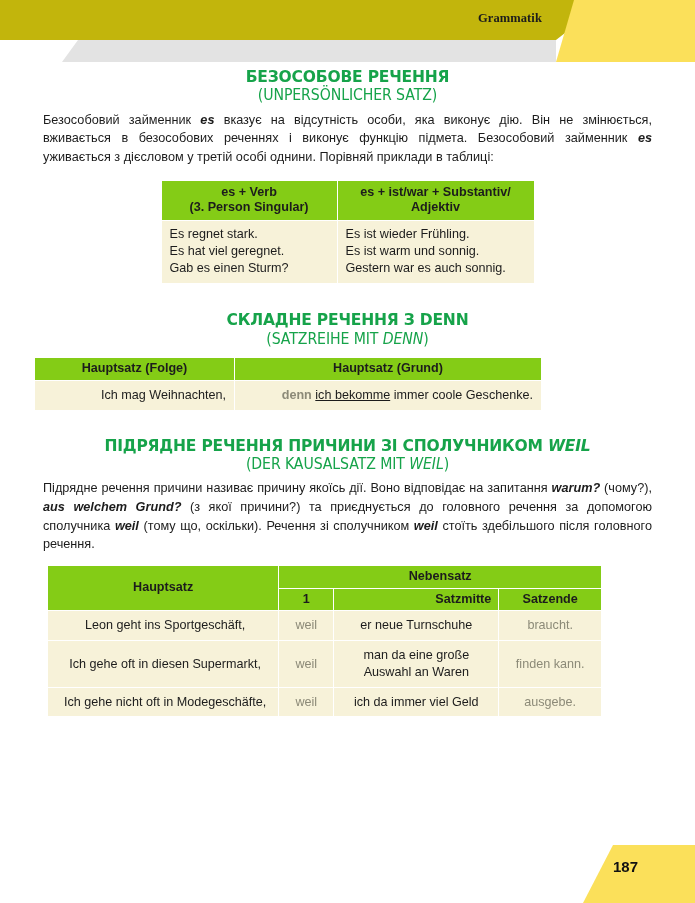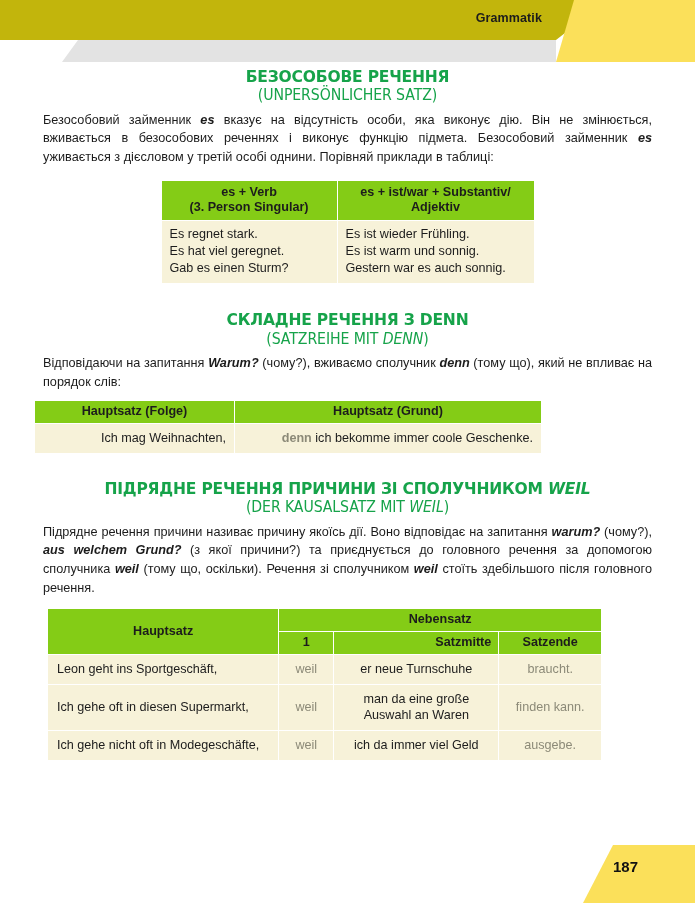--- a/index.html
+++ b/index.html
@@ -46,21 +46,21 @@
     left: 62px;
     width: 494px;
     height: 22px;
     background: #e3e3e3;
     clip-path: polygon(16px 0, 494px 0, 494px 22px, 0 22px);
   }
   .header-label {
     position: absolute;
     top: 11px;
     right: 153px;
-    font-family: Liberation Sans, sans-serif;
+    font-family: Liberation Serif, serif;
     font-size: 12.5px;
     font-weight: bold;
     letter-spacing: 0.1px;
     color: #1c1c1c;
   }
 
   
   .content {
     position: absolute;
     top: 68px;
@@ -120,21 +120,21 @@
     background: #84cc16;
     font-weight: bold;
     text-align: center;
     line-height: 1.25;
   }
   table.gtable tbody td {
     background: #f7f2d9;
     line-height: 1.33;
   }
   .muted { color: #8c8a78; font-weight: bold; }
-  .uline { }
+  .uline { text-decoration: underline; }
 
   
   .tbl1-wrap { margin-top: 13px; display: flex; justify-content: center; }
   table.tbl1 { width: 374px; }
   table.tbl1 thead th { padding: 4px 6px; }
   table.tbl1 thead th.c1 { width: 163px; }
   table.tbl1 tbody td { padding: 5px 8px 7px 8px; }
   table.tbl1 tbody td div { white-space: nowrap; }
 
   
@@ -142,21 +142,21 @@
   table.tbl2 { width: 508px; }
   table.tbl2 thead th.c1 { width: 185px; }
   table.tbl2 tbody td { padding: 6px 8px; }
   table.tbl2 tbody td.left { text-align: right; }
   .just { text-align: justify; }
 
   
   .tbl3-wrap { margin-top: 11px; padding-left: 47px; }
   table.tbl3 { width: 555px; }
   table.tbl3 th, table.tbl3 td { text-align: center; }
-  table.tbl3 td.sent { text-align: left; padding-left: 9px; }
+  table.tbl3 td.sent { text-align: center; padding-left: 9px; }
   table.tbl3 .ch-haupt { width: 245px; }
   table.tbl3 .ch-one { width: 45px; }
   table.tbl3 .ch-mitte { width: 170px; text-align: right; }
   table.tbl3 .ch-ende { width: 95px; }
   table.tbl3 tbody td { padding: 6px 5px; }
 
   
   .footer-yellow {
     position: absolute;
     left: 583px;
@@ -222,21 +222,20 @@
       </tbody>
     </table>
   </div>
 
   <h1 class="section-title" style="margin-top:27px;">
     <span>СКЛАДНЕ РЕЧЕННЯ З DENN</span>
   </h1>
   <div class="section-subtitle">
     <span>(SATZREIHE MIT </span><span class="it">DENN</span><span>)</span>
   </div>
-  <p class="para">Відповідаючи на запитання <b>Warum?</b> (чому?), вживаємо сполучник <b>denn</b> (тому що), який не впливає на порядок слів:</p>
 
   <div class="tbl2-wrap">
     <table class="gtable tbl2">
       <thead>
         <tr>
           <th class="c1">Hauptsatz (Folge)</th>
           <th>Hauptsatz (Grund)</th>
         </tr>
       </thead>
       <tbody>

